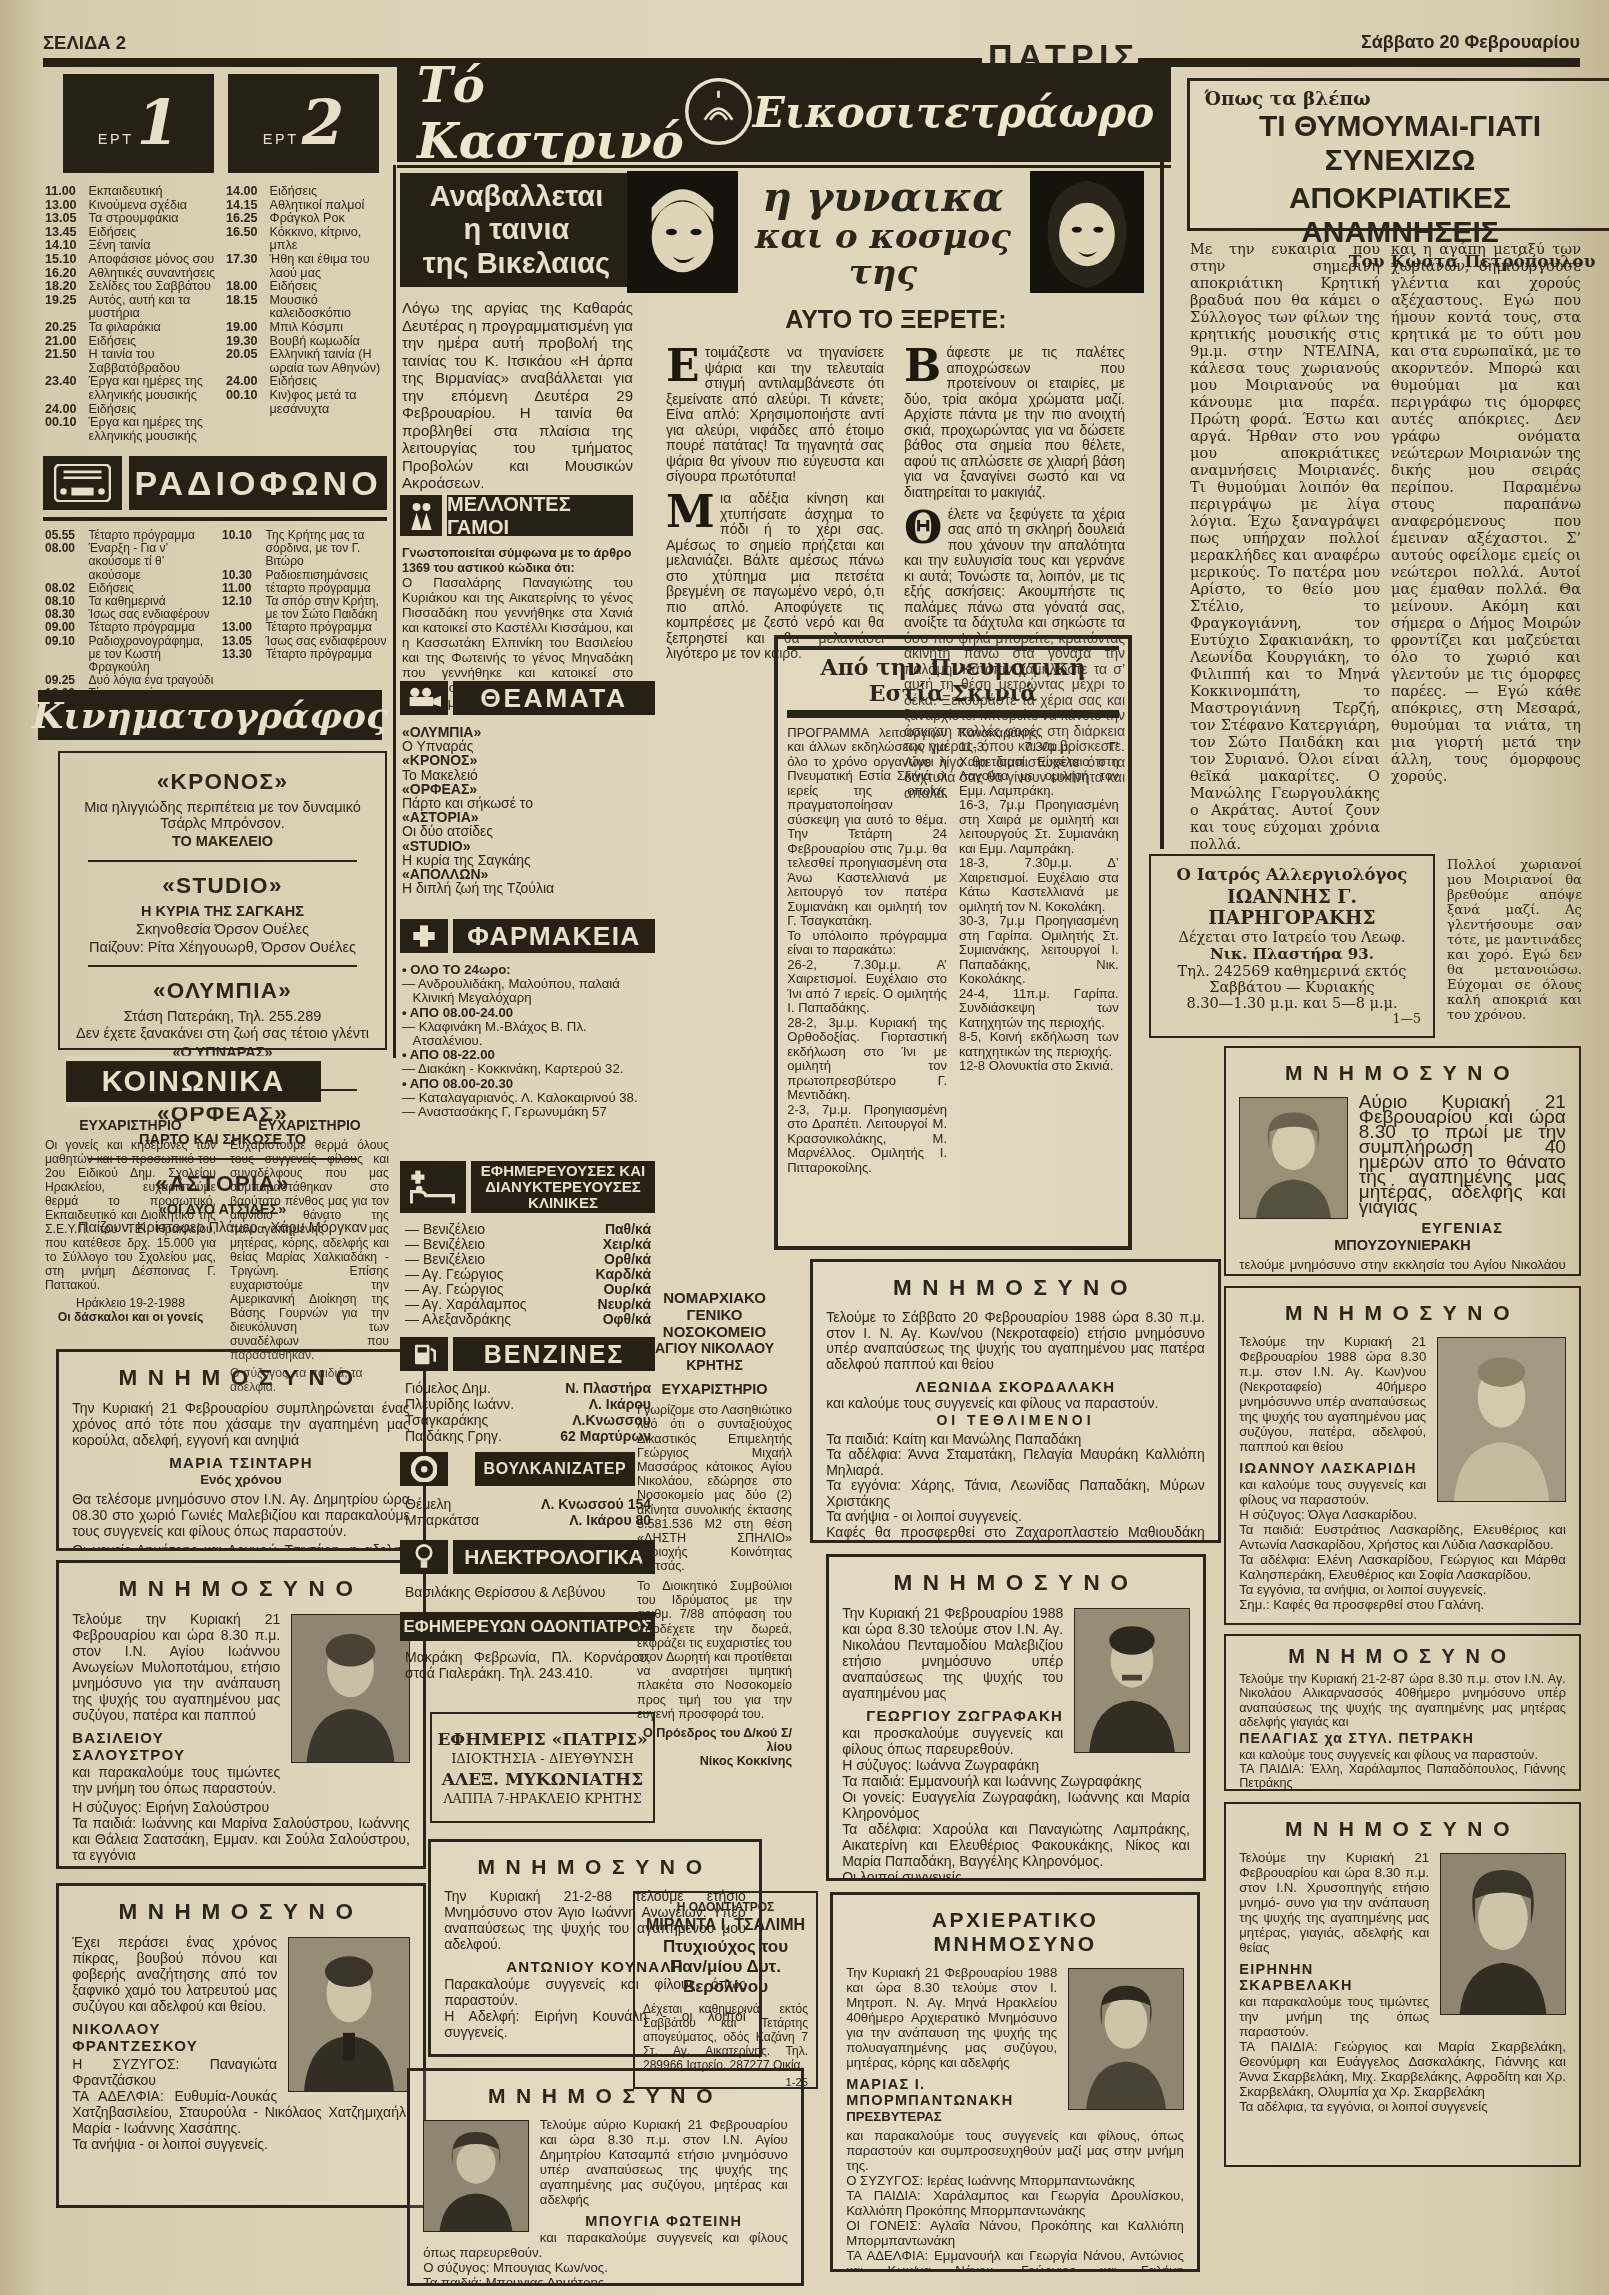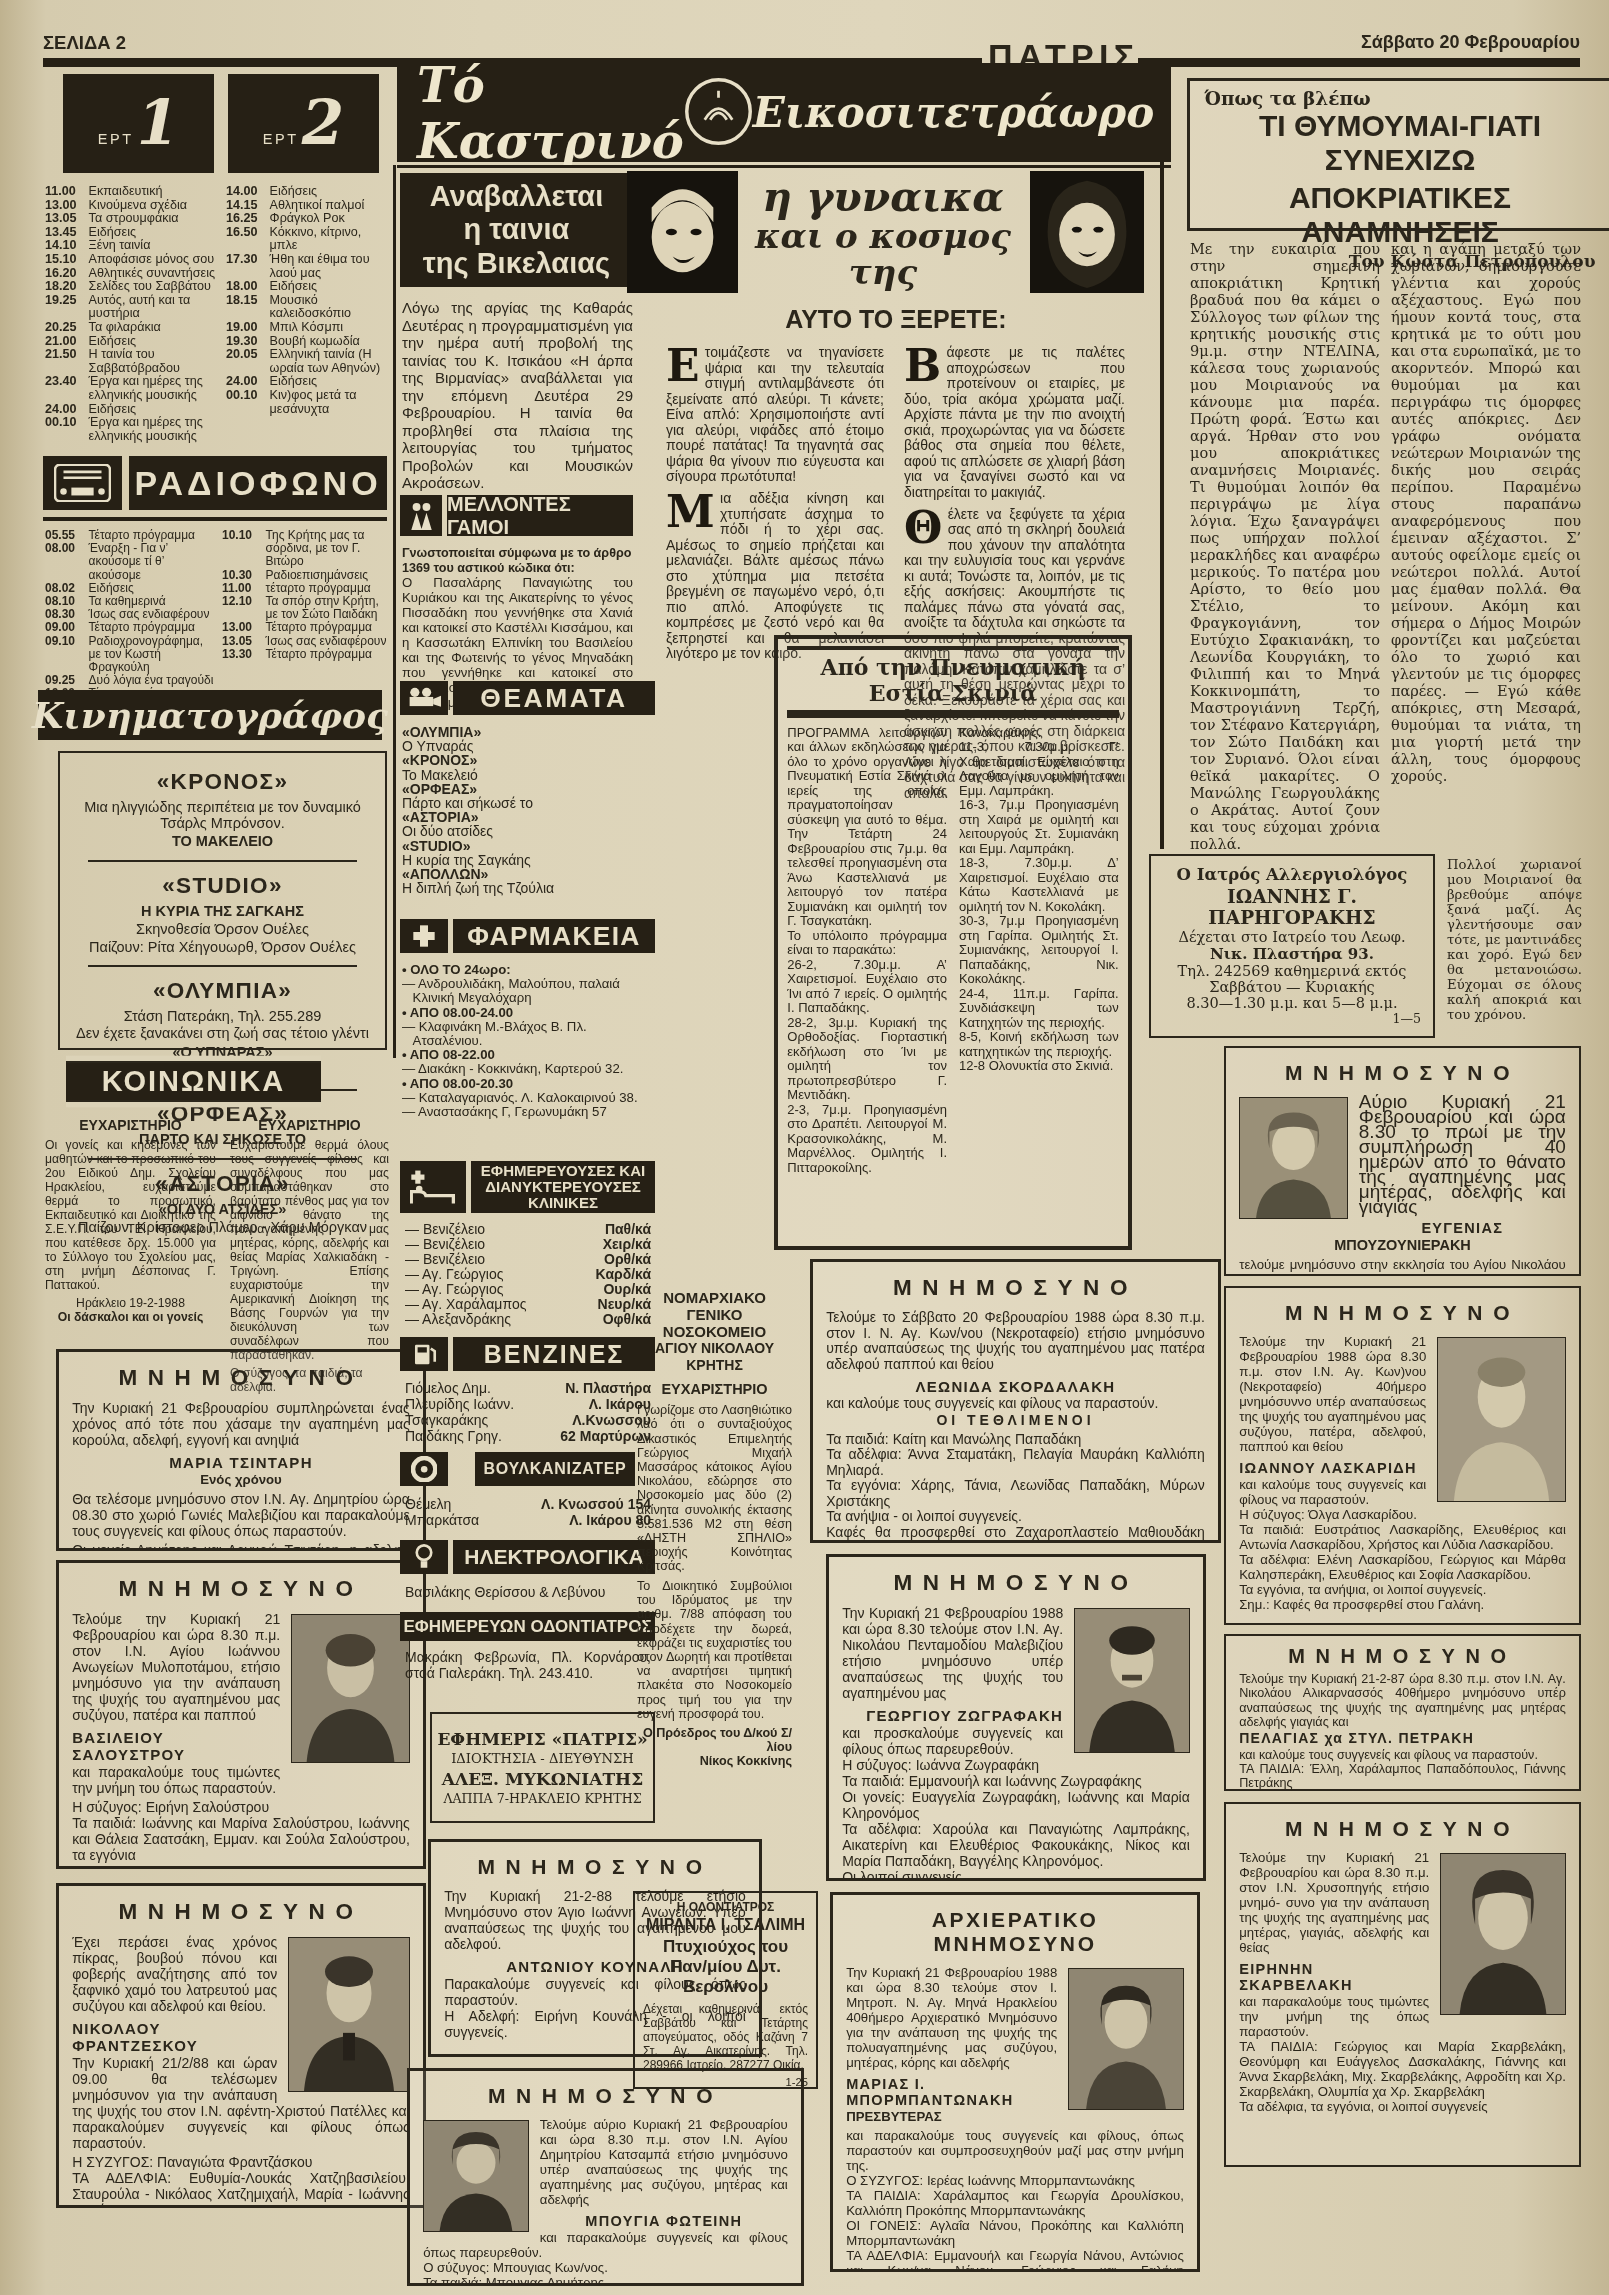--- a/index.html
+++ b/index.html
@@ -331,21 +331,20 @@
       <svg viewBox="0 0 80 100" preserveAspectRatio="none">
           <rect width="80" height="100" fill="#978d77"></rect>
           <ellipse cx="40" cy="36" rx="15" ry="19" fill="#cec4a8"></ellipse>
           <ellipse cx="40" cy="22" rx="16" ry="10" fill="#3a342a"></ellipse>
           <path d="M10 100 Q13 66 40 64 Q67 66 70 100 Z" fill="#332e24"></path>
           <rect x="36" y="62" width="8" height="18" fill="#26211a"></rect>
         </svg>
     </div>
     <p class="mp" style="font-size:14px;line-height:16px">Έχει περάσει ένας χρόνος πίκρας, βουβού πόνου και φοβερής αναζήτησης από τον ξαφνικό χαμό του λατρευτού μας συζύγου και αδελφού και θείου.</p>
     <div class="mname" style="font-size:15px;text-align:left">ΝΙΚΟΛΑΟΥ ΦΡΑΝΤΖΕΣΚΟΥ</div>
-    <p class="mp" style="font-size:14px;line-height:16px">Την Κυριακή 21/2/88 και ώραν 09.00 θα τελέσωμεν μνημόσυνον για την ανάπαυση της ψυχής του στον Ι.Ν. αφέντη-Χριστού Πατέλλες και παρακαλούμεν συγγενείς και φίλους όπως παραστούν.</p>
     <p class="mp mrel" style="font-size:14px;line-height:16px">Η ΣΥΖΥΓΟΣ: Παναγιώτα Φραντζάσκου</p>
     <p class="mp" style="font-size:14px;line-height:16px">ΤΑ ΑΔΕΛΦΙΑ: Ευθυμία-Λουκάς Χατζηβασιλείου, Σταυρούλα - Νικόλαος Χατζημιχαήλ, Μαρία - Ιωάννης Χασάπης.</p>
     <p class="mp" style="font-size:14px;line-height:16px">Τα ανήψια - οι λοιποί συγγενείς.</p>
   </div>
 
   <div class="abs ink" style="left:397px;top:63px;width:774px;height:99px;display:flex;align-items:center;justify-content:space-evenly;padding:0 20px">
     <span class="scriptw" style="font-size:48px">Τό Καστρινό</span>
     <span>
       <svg width="69" height="69" viewBox="0 0 100 100">
           <circle cx="50" cy="50" r="46" fill="none" stroke="#e7dfc7" stroke-width="5"></circle>

